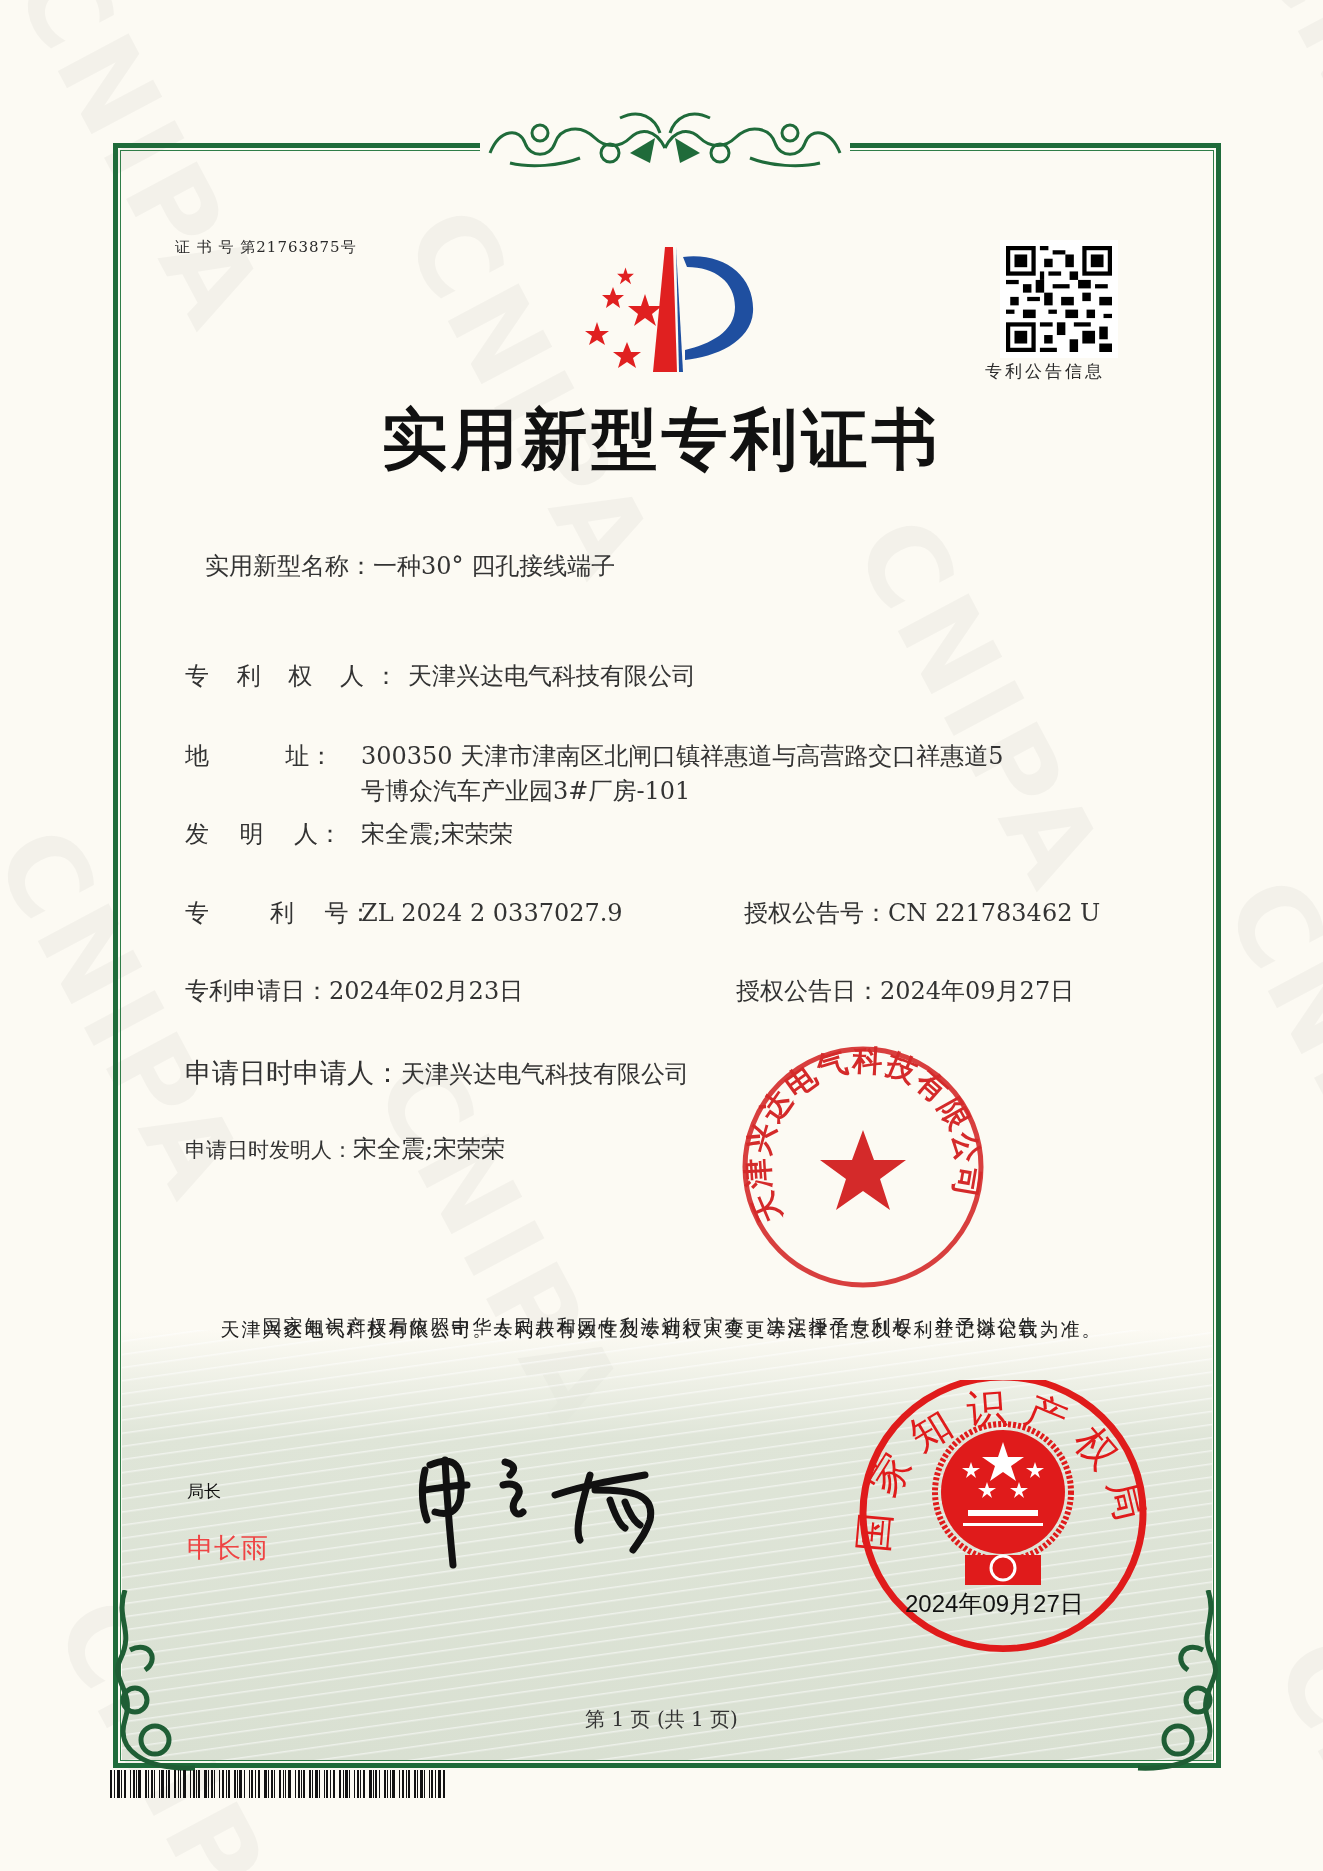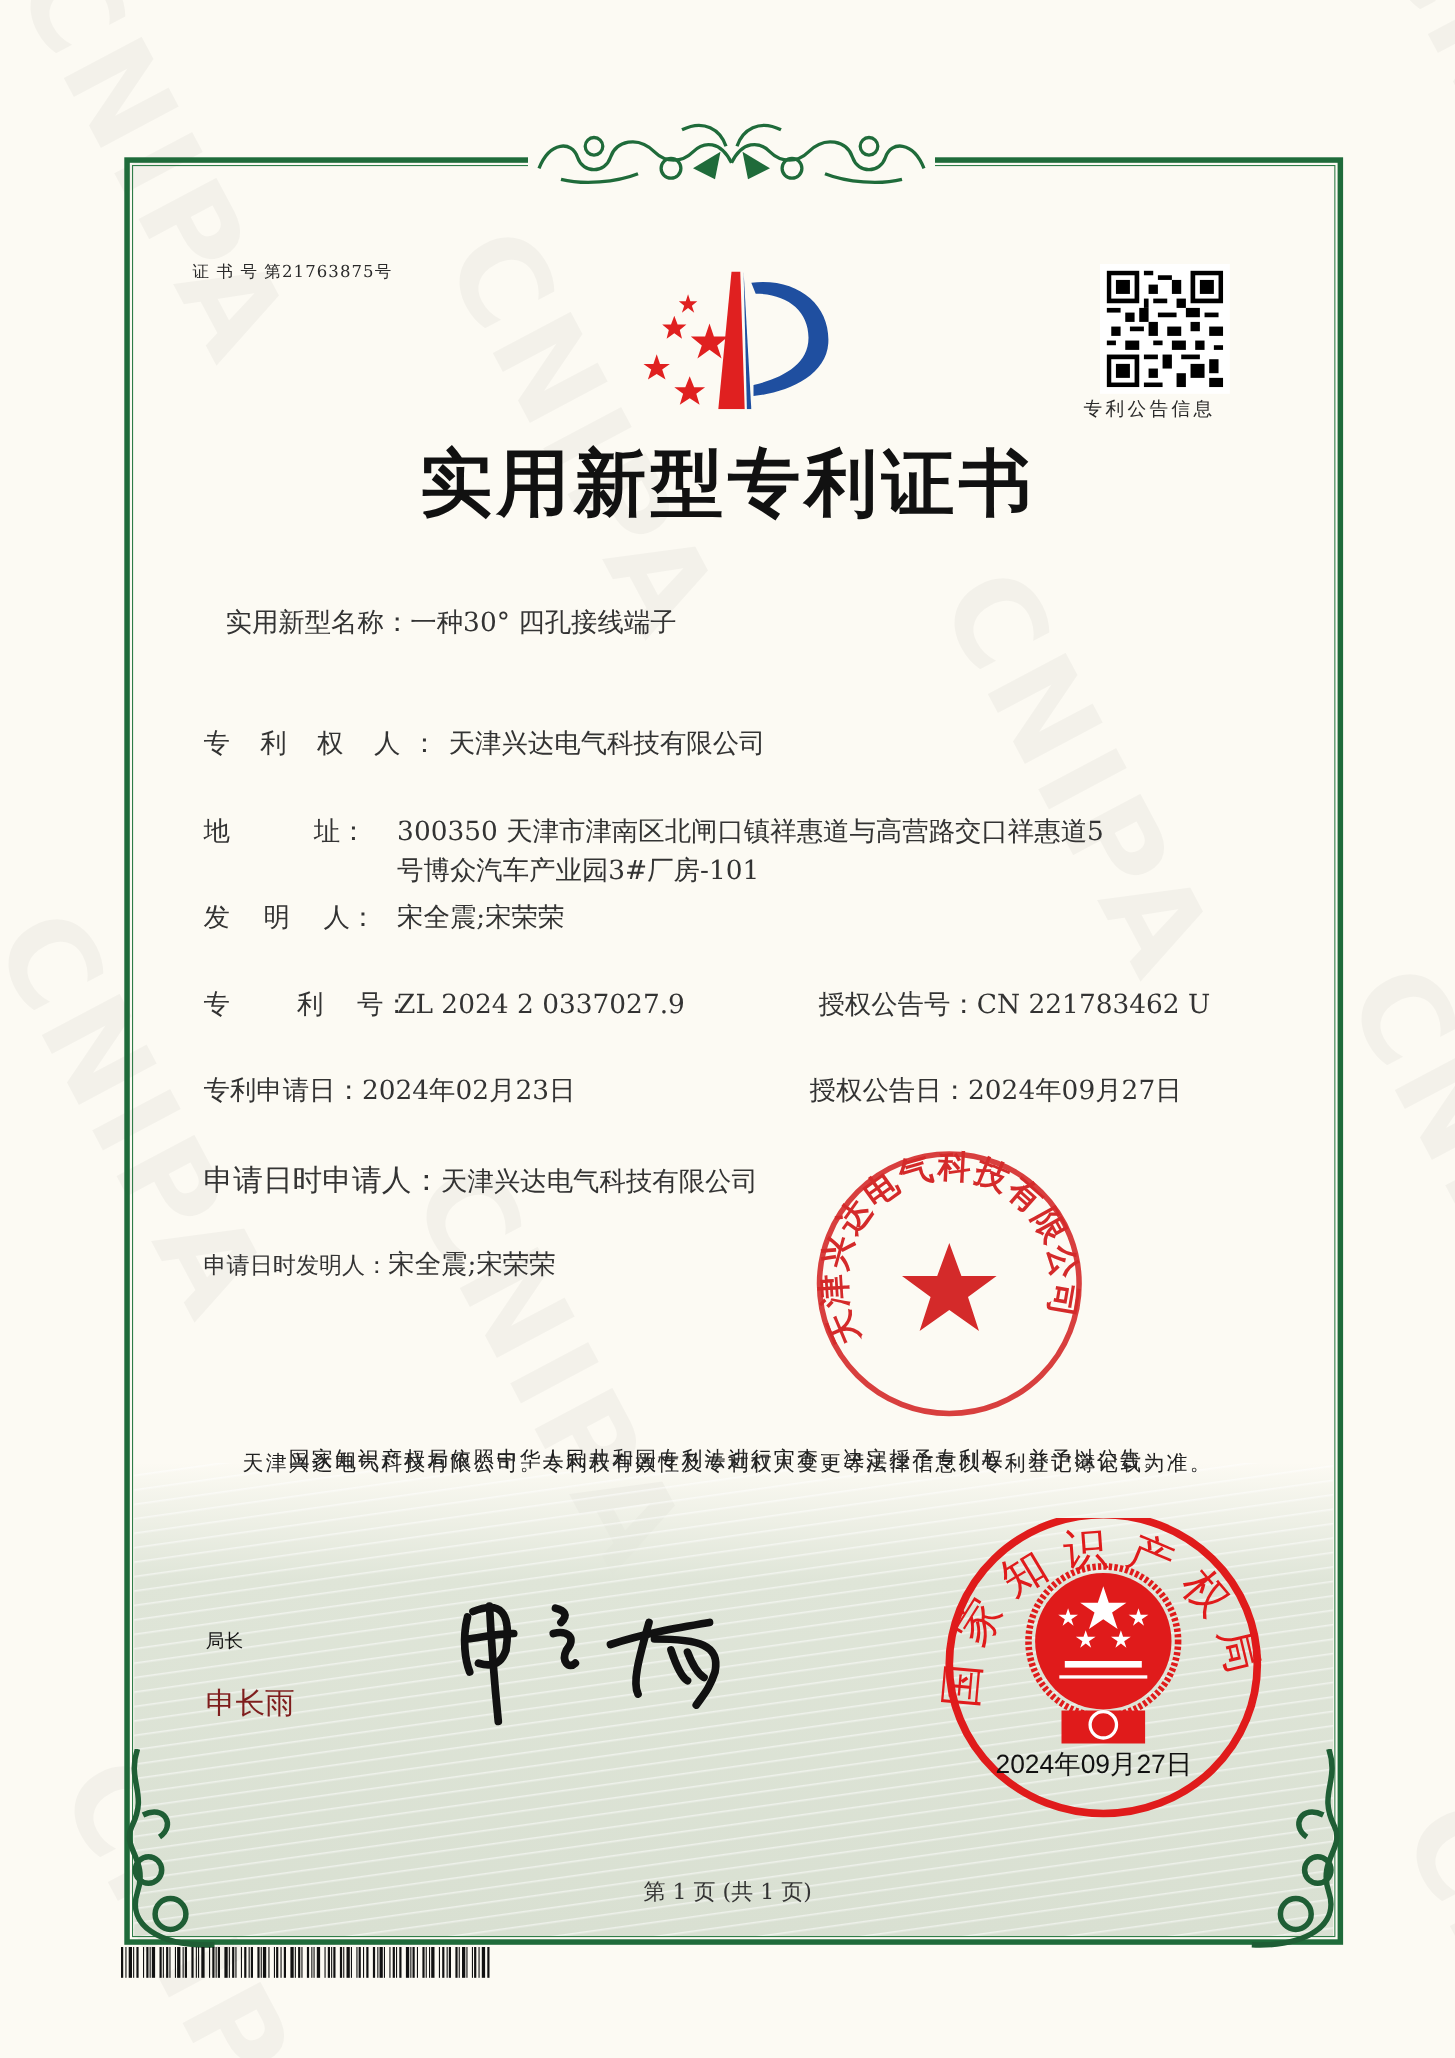--- a/index.html
+++ b/index.html
@@ -41,21 +41,21 @@
     font-size:66px; font-weight:bold; color:#111; letter-spacing:4px;
   }
   .field { position:absolute; font-size:24px; color:#333; white-space:nowrap; }
   .field .label { display:inline-block; }
   .field .value { display:inline-block; }
   .notice { position:absolute; left:0; width:1323px; text-align:center; font-size:19px; letter-spacing:2px; color:#222; }
   .stamp-company { position:absolute; left:738px; top:1042px; width:250px; height:250px; }
   .stamp-gov { position:absolute; left:853px; top:1380px; width:300px; height:275px; }
   .gov-date { position:absolute; left:905px; top:1588px; font-size:24px; font-family:"Liberation Sans", sans-serif; color:#111; }
   .director-title { position:absolute; left:187px; top:1480px; font-size:17px; font-family:"DejaVu Sans", sans-serif; color:#111; }
-  .director-name { position:absolute; left:187px; top:1530px; font-size:27px; font-family:"DejaVu Sans", sans-serif; color:#7f1d1d; }
+  .director-name { position:absolute; left:187px; top:1530px; font-size:27px; font-family:"DejaVu Sans", sans-serif; color:#ef4444; }
   .signature { position:absolute; left:405px; top:1440px; width:280px; height:130px; }
   .page-no { position:absolute; left:0; width:1323px; top:1706px; text-align:center; font-size:20px; color:#333; }
   .barcode { position:absolute; left:110px; top:1770px; width:390px; height:28px; display:flex; gap:0; }
   .barcode span { display:block; height:100%; background:#111; }
 </style>
 </head>
 <body>
 
 <div class="watermark" style="left:-60px;top:80px;">CNIPA</div>
 <div class="watermark" style="left:1180px;top:40px;">CNIPA</div>

